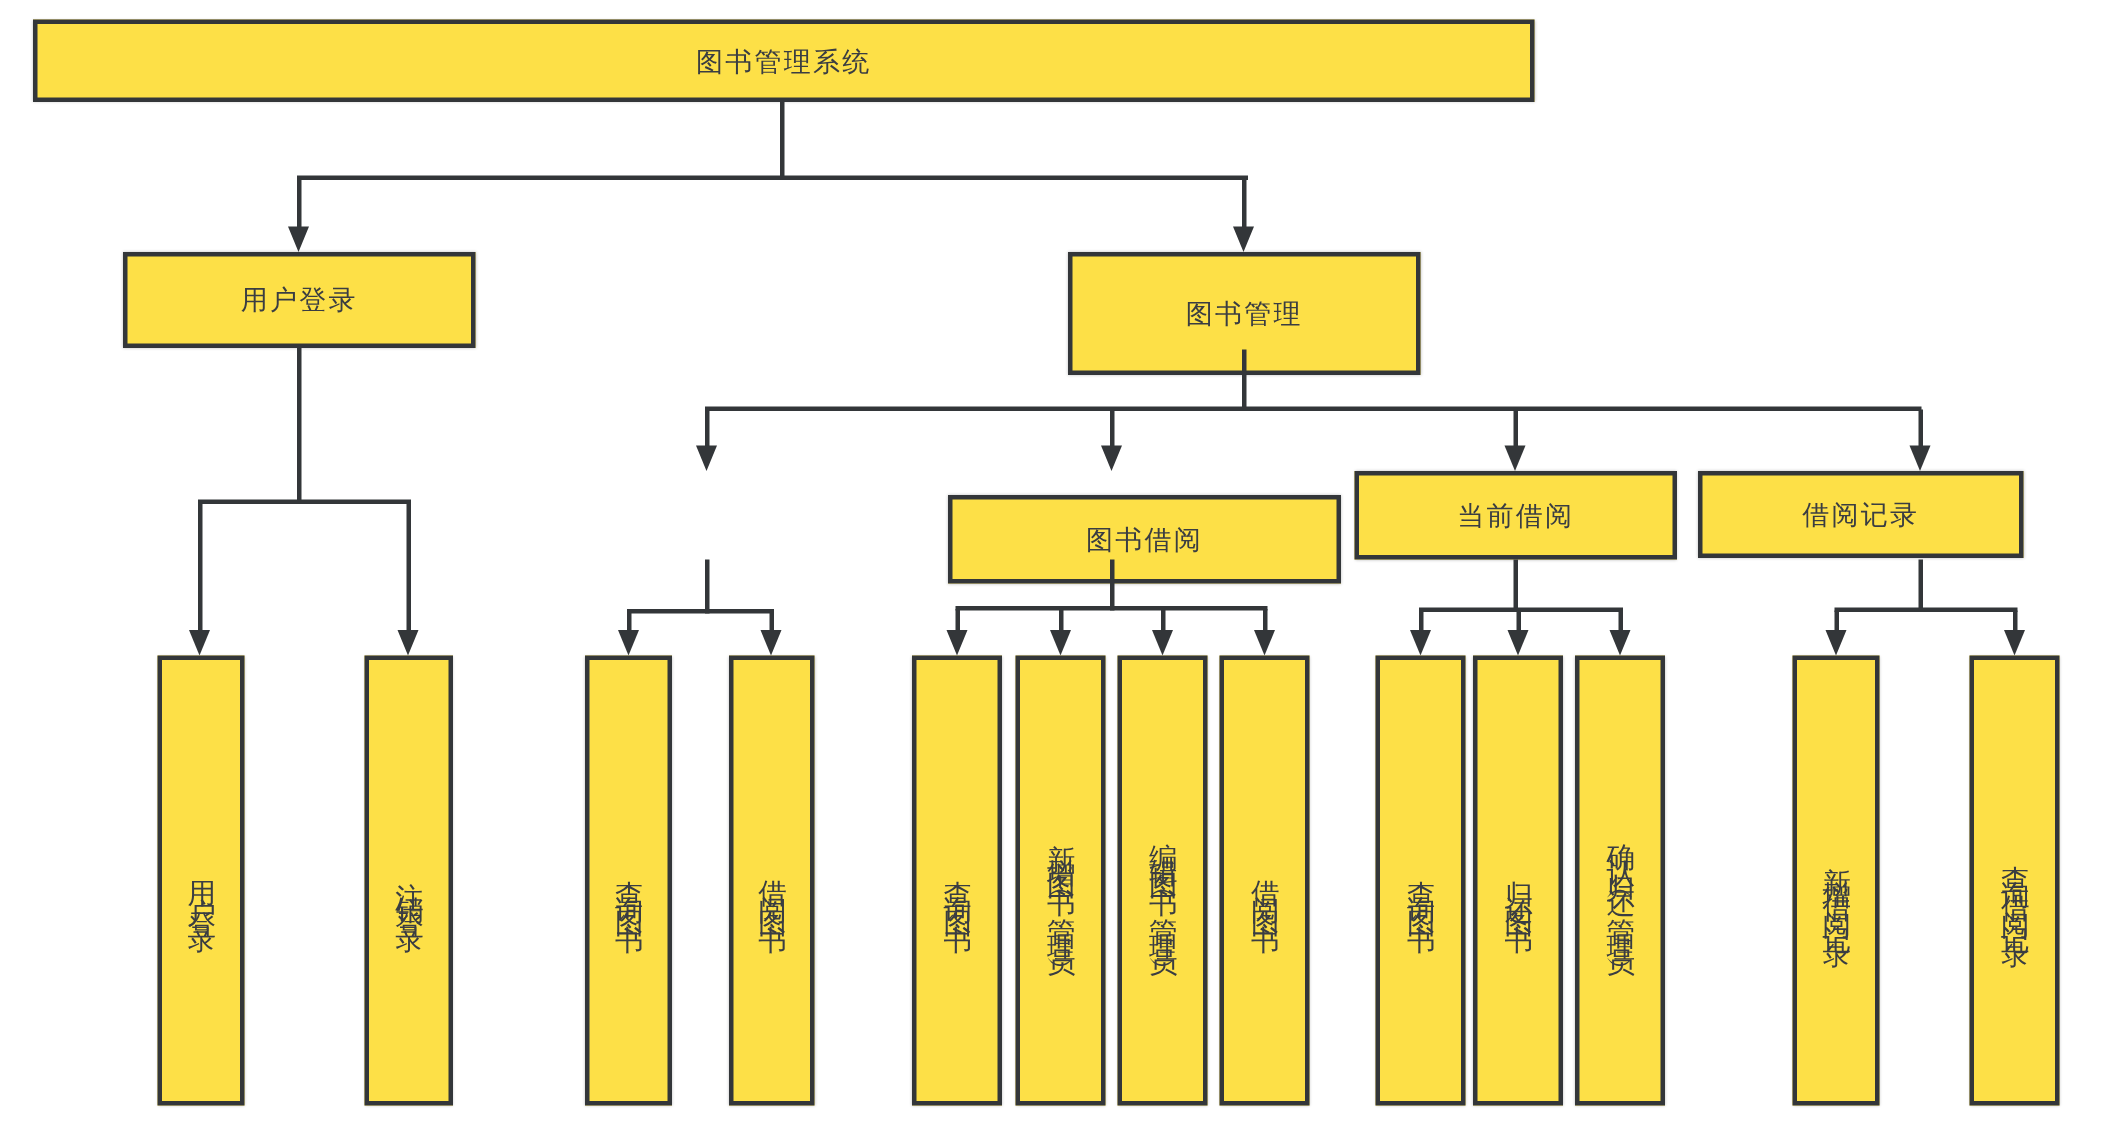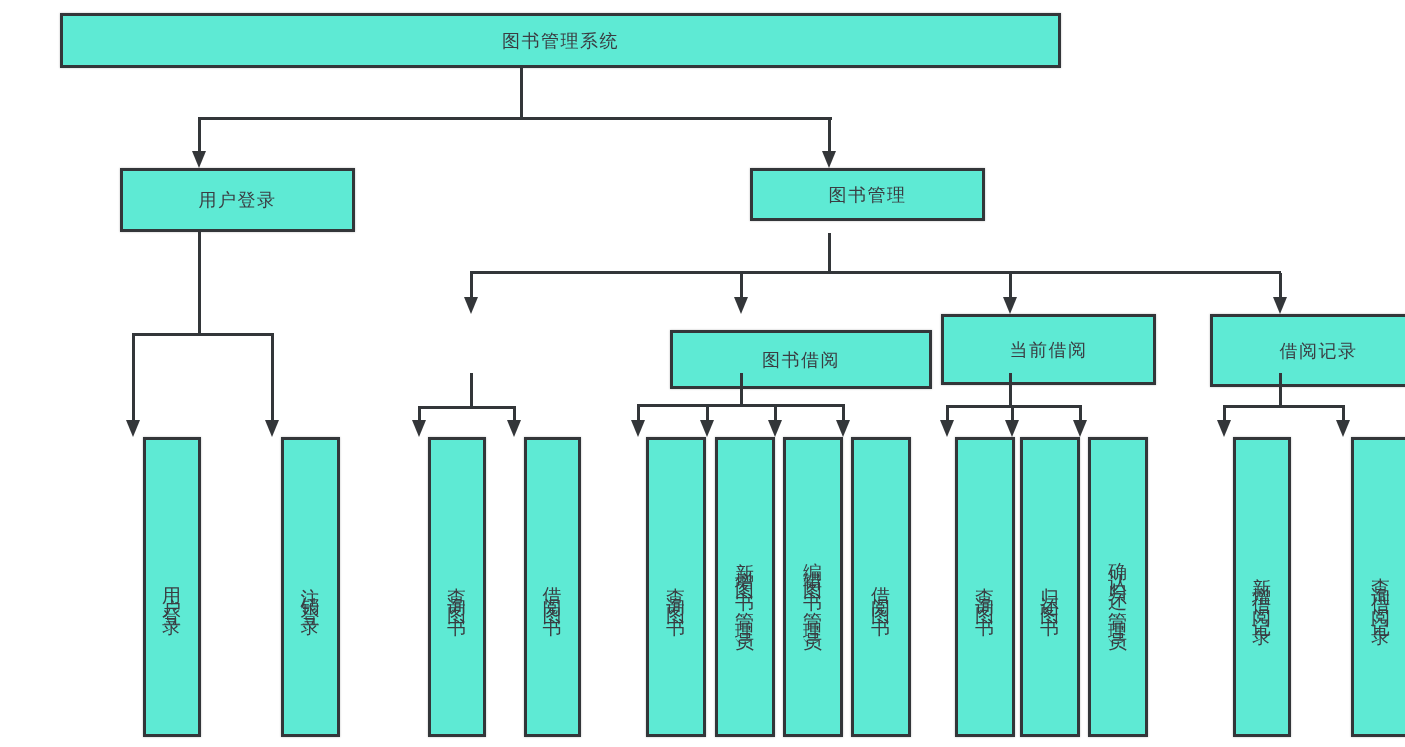--- a/index.html
+++ b/index.html
@@ -15,26 +15,25 @@
     width:1405px;height:747px;
     background:var(--bg);
     overflow:hidden;
     font-family:"Liberation Sans","DejaVu Sans",sans-serif;
     color:var(--text);
   }
   .box{
     position:absolute;
     box-sizing:border-box;
     border:3px solid var(--line);
-    background:#5eead4;
+    background:#fde047;
     display:flex;align-items:center;justify-content:center;
     font-size:18px;
     letter-spacing:1.5px;
     box-shadow:0 0 2px rgba(0,0,0,.25);
-    margin-left:38px;
   }
   .vbox span{
     writing-mode:vertical-rl;
     text-orientation:mixed;
     letter-spacing:10px;
     line-height:1;
     margin-bottom:-10px;
     font-size:19px;
     white-space:nowrap;
   }
@@ -57,25 +56,25 @@
   }
 </style>
 </head>
 <body>
 
 <div class="canvas">
 
   <div class="box" style="left:22px;top:13px;width:1001px;height:55px">图书管理系统</div>
 
   <div class="box" style="left:82px;top:168px;width:235px;height:64px">用户登录</div>
-  <div class="box" style="left:712px;top:168px;width:235px;height:53px">图书管理</div>
+  <div class="box" style="left:712px;top:168px;width:235px;height:82px">图书管理</div>
 
   <div class="box" style="left:632px;top:330px;width:262px;height:59px">图书借阅</div>
-  <div class="box" style="left:903px;top:314px;width:215px;height:71px">当前借阅</div>
-  <div class="box" style="left:1172px;top:314px;width:217px;height:73px">借阅记录</div>
+  <div class="box" style="left:903px;top:314px;width:215px;height:59px">当前借阅</div>
+  <div class="box" style="left:1132px;top:314px;width:217px;height:58px">借阅记录</div>
 
   <div class="box vbox" style="left:105px;top:437px;width:58px;height:300px">
       <span>用户登录</span>
     </div>
   <div class="box vbox" style="left:243px;top:437px;width:59px;height:300px">
       <span>注销登录</span>
     </div>
 
   <div class="box vbox" style="left:390px;top:437px;width:58px;height:300px">
       <span>查询图书</span>

